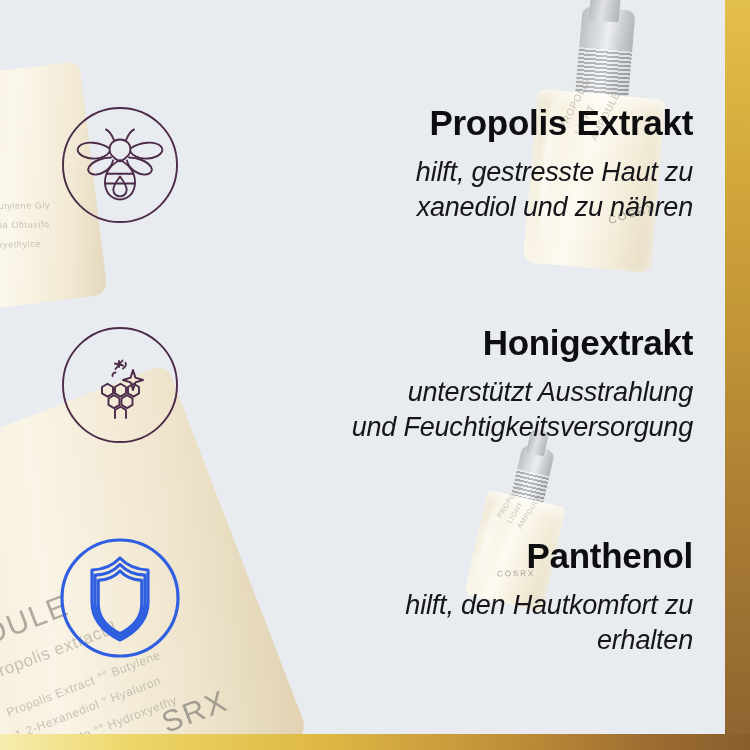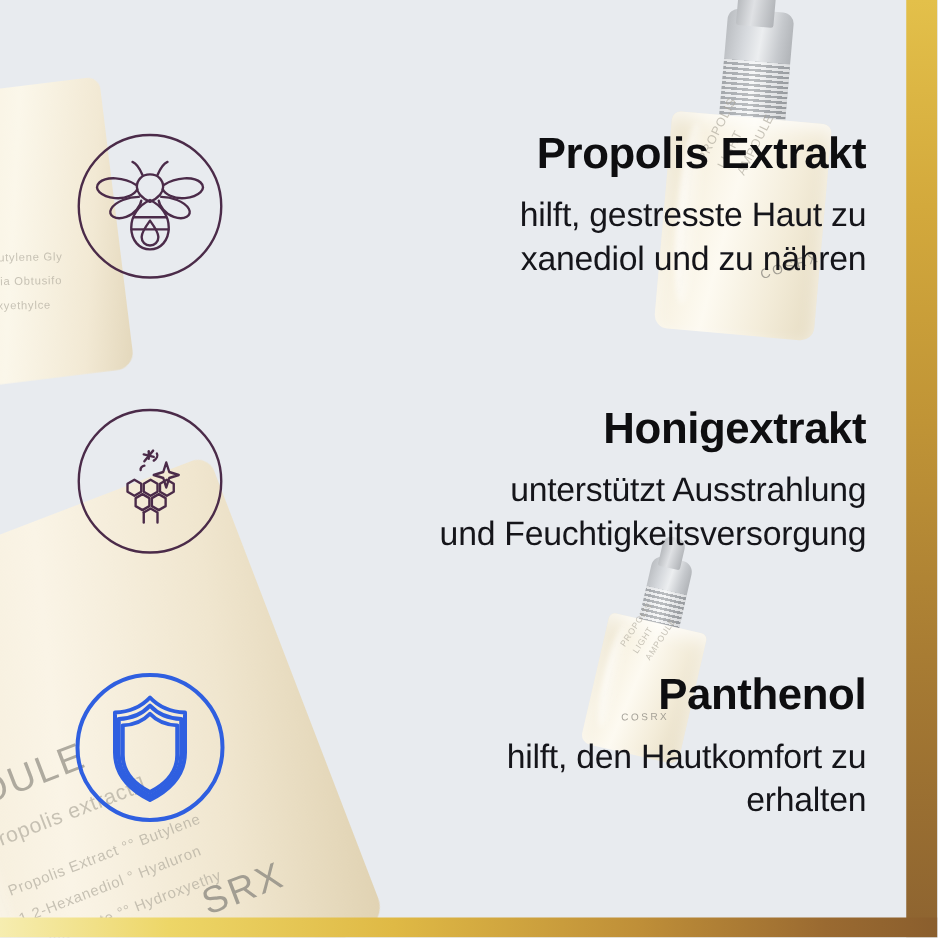--- a/index.html
+++ b/index.html
@@ -109,20 +109,21 @@
   .text-cell { flex:1 1 auto; text-align:right; padding-right:32px; }
 
   .ing-title {
     font-weight:bold;
     font-size:35px;
     line-height:1.08;
     color:#0e0e10;
     letter-spacing:-.3px;
   }
   .ing-desc {
+    font-style:italic;
     font-size:27px;
     line-height:1.3;
     color:#15151a;
     margin-top:14px;
     letter-spacing:-.2px;
   }
 
   #row-propolis { top:72px; height:185px; }
   #row-honey    { top:292px; height:185px; }
   #row-panthenol{ top:505px; height:185px; }

